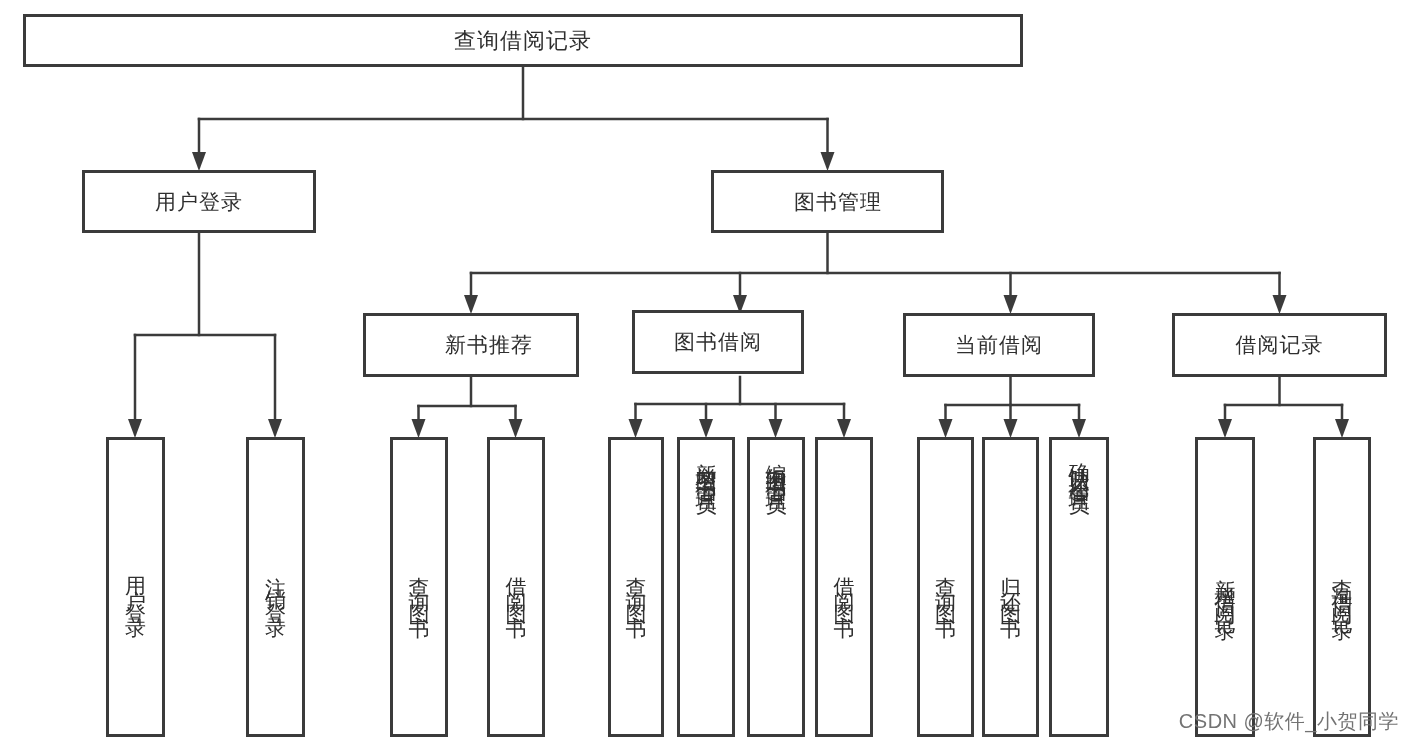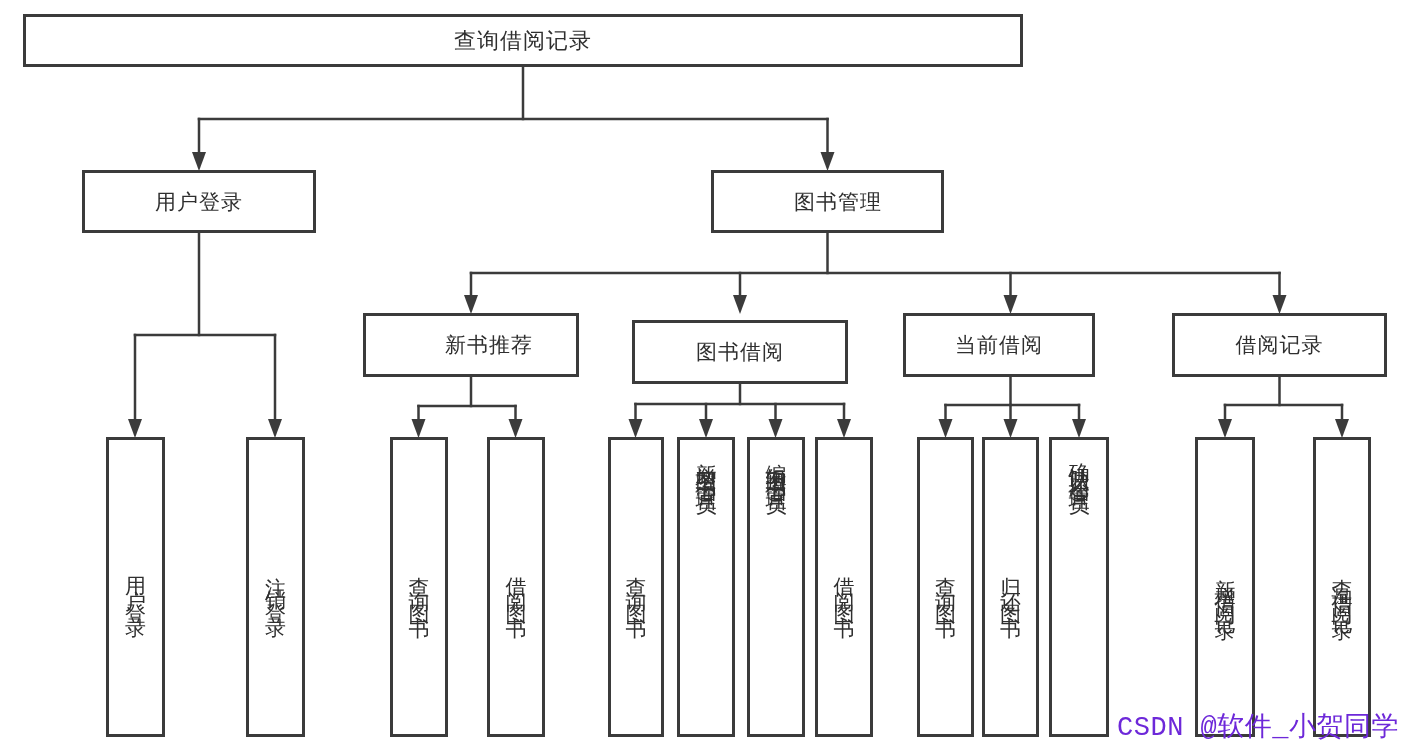--- a/index.html
+++ b/index.html
@@ -36,25 +36,24 @@
     writing-mode:vertical-rl;
     text-orientation:mixed;
     letter-spacing:0.65em;
     margin:auto 0;
   }
   .vnode.len6 > span{letter-spacing:0.40em;}
   .vnode.len9 > span{letter-spacing:0.22em;margin:6px 0 auto 0;}
   .watermark{
     position:absolute;
     right:6px;top:708px;
-    font-size:27px;
-    color:#6d28d9;
+    font-size:20px;
+    color:#737373;
     letter-spacing:0.5px;
     white-space:nowrap;
-    font-family:Liberation Mono, monospace;
   }
 </style>
 </head>
 <body>
 
 <div id="stage">
 
   <svg class="connectors" viewBox="0 0 1405 747" xmlns="http://www.w3.org/2000/svg">
     <g stroke="#3b3b3b" stroke-width="2.5" stroke-linecap="square" fill="none">
 
@@ -135,21 +134,21 @@
   <div class="node" style="left:82px;top:170px;width:234px;height:63px;">
     <span>用户登录</span>
   </div>
   <div class="node" style="left:711px;top:170px;width:233px;height:63px;padding-left:21px;">
     <span>图书管理</span>
   </div>
 
   <div class="node" style="left:363px;top:313px;width:216px;height:64px;padding-left:36px;">
     <span>新书推荐</span>
   </div>
-  <div class="node" style="left:632px;top:320px;width:216px;height:64px;">
+  <div class="node" style="left:632px;top:310px;width:172px;height:64px;">
     <span>图书借阅</span>
   </div>
   <div class="node" style="left:903px;top:313px;width:192px;height:64px;">
     <span>当前借阅</span>
   </div>
   <div class="node" style="left:1172px;top:313px;width:215px;height:64px;">
     <span>借阅记录</span>
   </div>
 
   <div class="vnode" style="left:106px;top:437px;width:59px;height:300px;">

